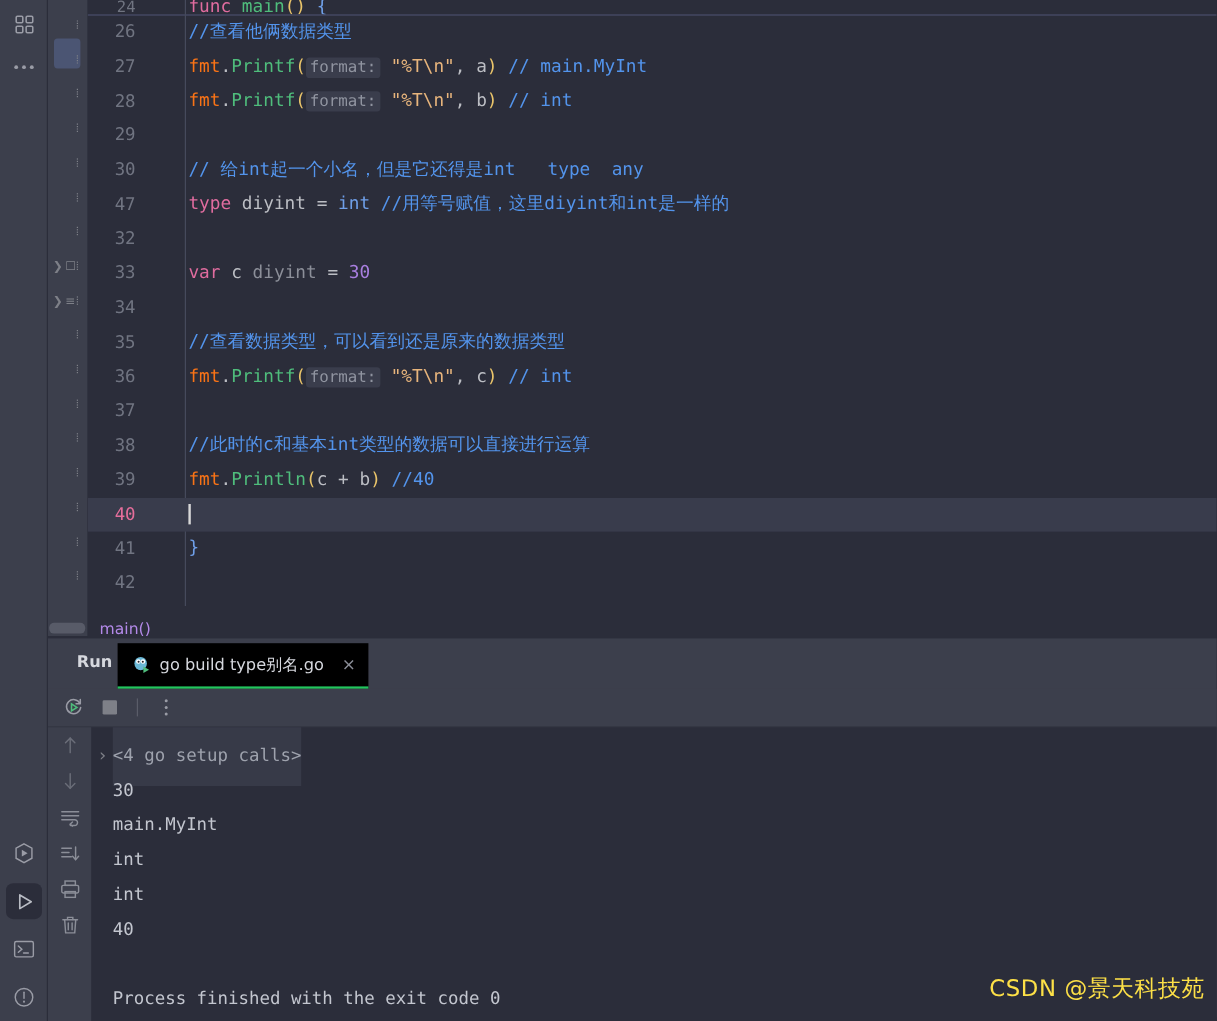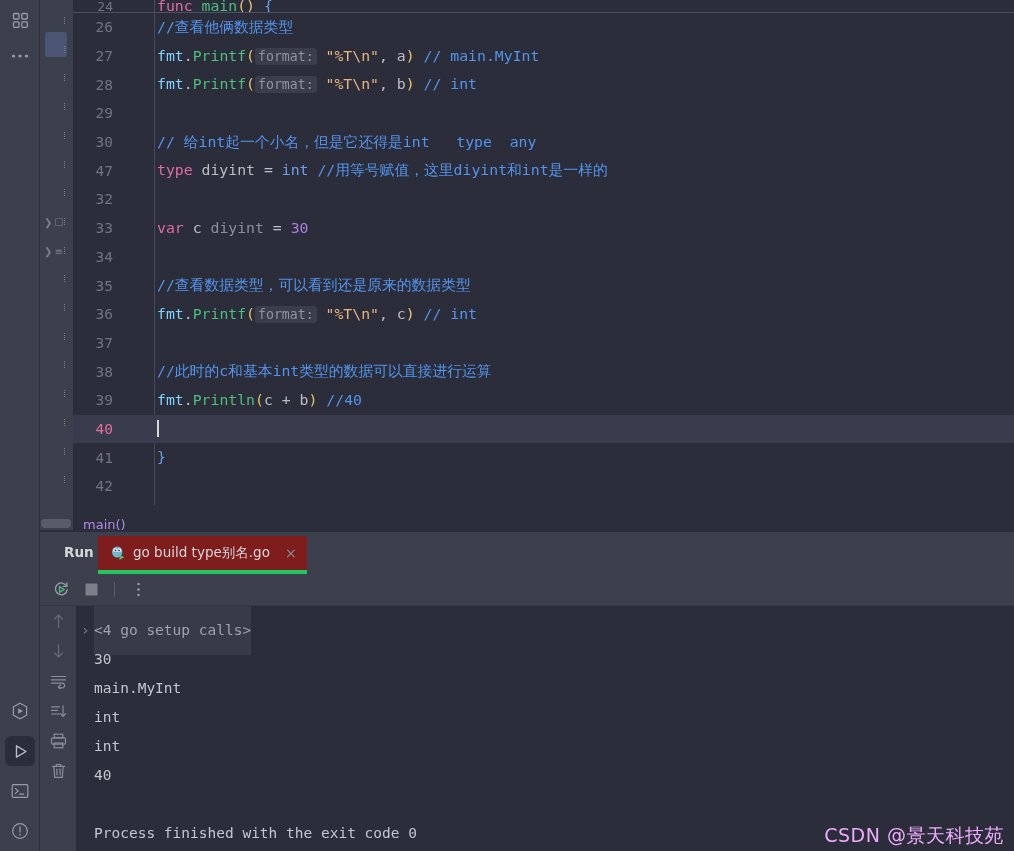--- a/index.html
+++ b/index.html
@@ -73,21 +73,21 @@
     font-size:14.8px; line-height:1;
   }
   .caret {
     display:inline-block; width:1.5px; height:17px; background:#d8d8d8;
     vertical-align:-3px;
   }
   
   .t-cmt   { color:#5394ec; }
   .t-kw    { color:#e06c9f; }
   .t-fn    { color:#4fbd7c; }
-  .t-pkg   { color:#7dd3fc; }
+  .t-pkg   { color:#f97316; }
   .t-str   { color:#e8b57c; }
   .t-num   { color:#a97fe0; }
   .t-par   { color:#e9c46a; }
   .t-id    { color:#bcbec4; }
   .t-type  { color:#8c8f99; }
   .t-brace { color:#6f9fe8; }
   .hintchip {
     background:#3a3d4c; color:#9094a0; border-radius:3px;
     padding:1px 3px; font-size:13.2px;
   }
@@ -109,21 +109,21 @@
     background:#3c3f4c;
   }
   .run-head { position:relative; height:42px; display:flex; align-items:flex-end; }
   .run-title {
     position:absolute; left:24px; top:12px;
     font-size:13.5px; font-weight:bold; color:#d6d8de;
   }
   .run-tab {
     position:absolute; left:58px; top:4px; height:38px;
     display:flex; align-items:center; gap:7px; padding:0 10px 0 12px;
-    background:#7f1d1d; border-bottom:4px solid #22c55e;
+    background:#000000; border-bottom:2px solid #22c55e;
     font-size:13.5px; color:#d6d8de;
   }
   .gopher { width:16px; height:16px; position:relative; }
   .x-close { color:#8b8e98; font-size:14px; margin-left:8px; }
 
   .run-toolbar {
     position:relative; height:32px; background:#3c3f4c;
     display:flex; align-items:center; gap:12px; padding-left:12px;
     border-bottom:1px solid #343743;
   }
@@ -144,22 +144,22 @@
     padding:10px 0 0 18px; overflow:hidden;
     font-family:"DejaVu Sans Mono","Liberation Mono",monospace;
     font-size:14.5px; color:#c3c6cf;
   }
   .cline { height:29px; line-height:29px; white-space:pre; }
   .foldchev { color:#7e8088; position:absolute; left:5px; }
   .setupcalls { background:#373a48; color:#9ea2ad; padding:17px 0; }
   .blankline { height:29px; }
 
   .watermark {
-    position:absolute; right:10px; bottom:2px;
-    font-size:19px; color:#f0abfc; letter-spacing:.5px;
+    position:absolute; right:10px; bottom:14px;
+    font-size:19px; color:#fde047; letter-spacing:.5px;
     font-family:"DejaVu Sans","Liberation Sans",sans-serif;
   }
 </style>
 </head>
 <body>
 
 <div id="app">
 
   <div class="rail">
     <div class="rail-top">

